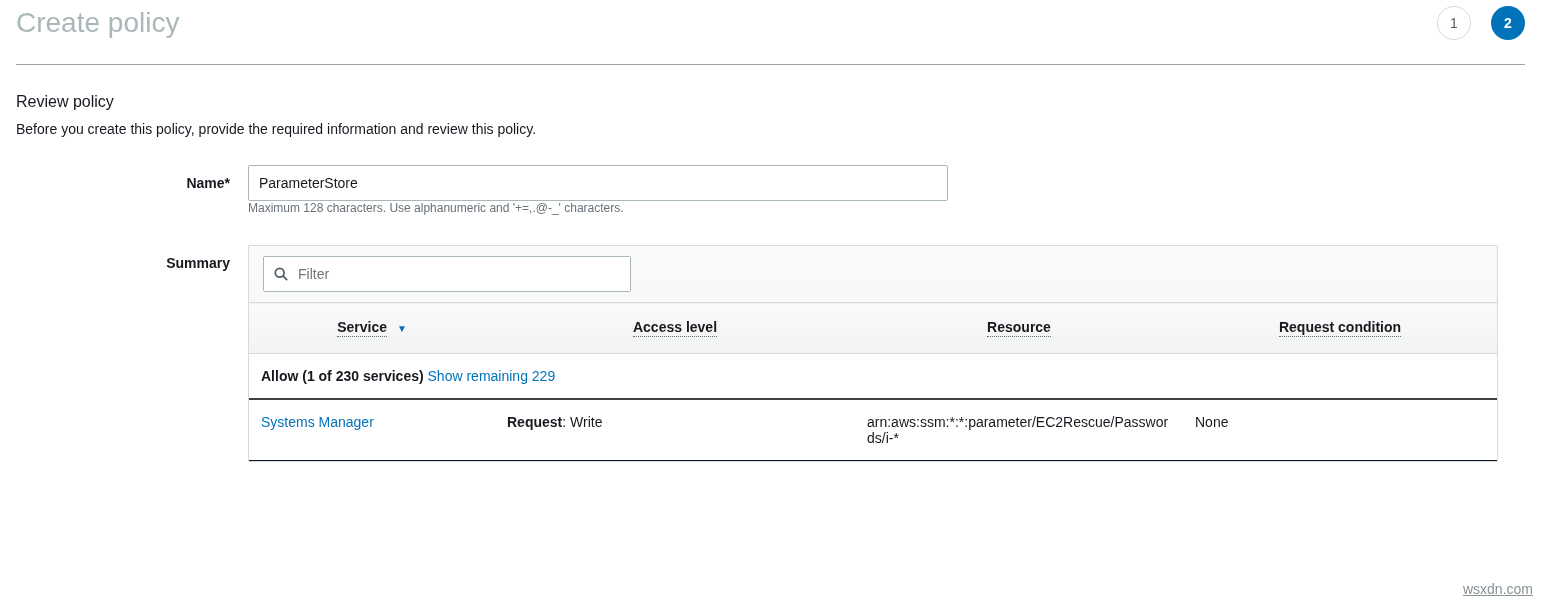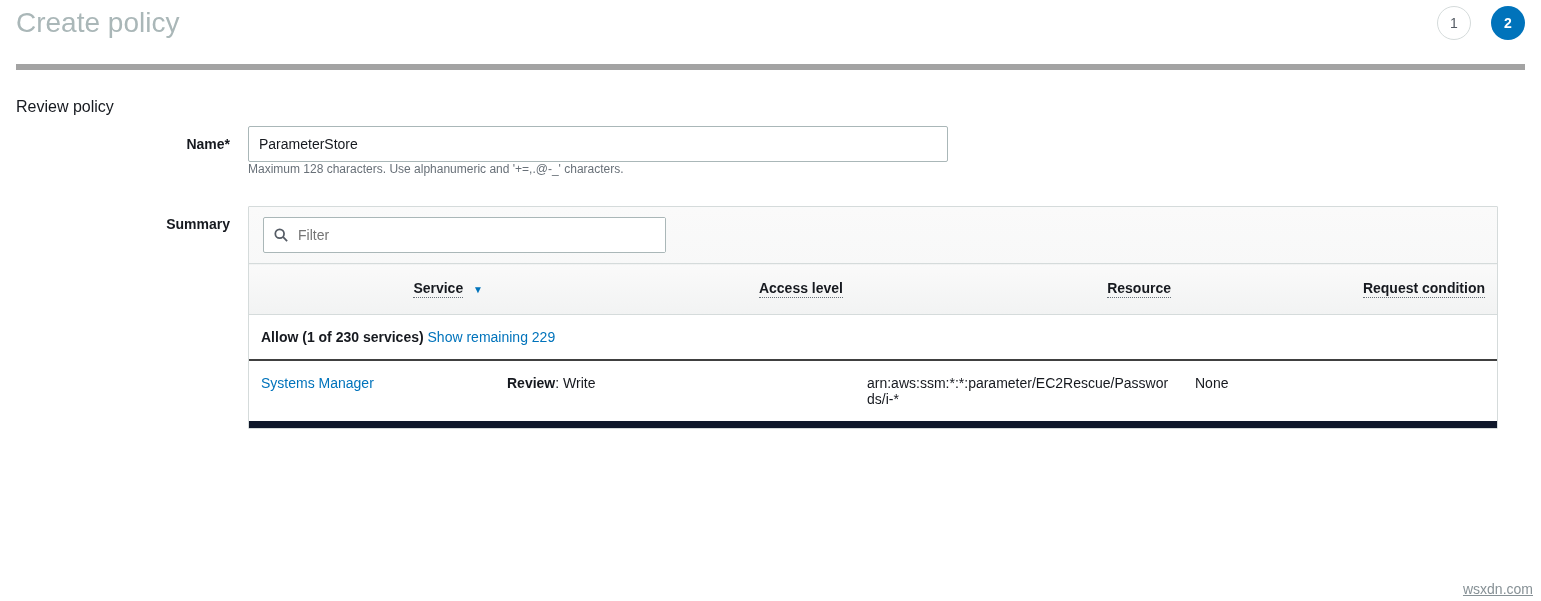--- a/index.html
+++ b/index.html
@@ -11,21 +11,21 @@
       font-family: "Amazon Ember", "Helvetica Neue", Arial, sans-serif;
       color: #16191f;
       background: #fff;
       padding: 0 16px;
     }
     .header-bar {
       display: flex;
       justify-content: space-between;
       align-items: center;
       padding: 6px 0 24px 0;
-      border-bottom: 6px solid #a3a3a3;
+      border-bottom: 1px solid #a3a3a3;
     }
     .page-title {
       font-size: 28px;
       font-weight: 400;
       color: #aab7b8;
     }
     .steps {
       display: flex;
       gap: 20px;
       align-items: center;
@@ -99,21 +99,21 @@
     .summary-box {
       border: 1px solid #d5dbdb;
       border-radius: 1px;
       background: linear-gradient(#fafafa, #f2f3f3);
     }
     .filter-area {
       padding: 10px 14px;
     }
     .filter-wrap {
       position: relative;
-      width: 403px;
+      width: 368px;
       background: #fff;
       border: 1px solid #aab7b8;
       border-radius: 2px;
       display: flex;
       align-items: center;
     }
     .filter-icon {
       padding: 0 6px 0 10px;
       display: flex;
       align-items: center;
@@ -130,21 +130,21 @@
       width: 100%;
       border-collapse: collapse;
       background: #fff;
     }
     .summary-table thead tr {
       background: linear-gradient(#fafafa, #f2f3f3);
       border-top: 1px solid #d5dbdb;
       border-bottom: 1px solid #d5dbdb;
     }
     .summary-table th {
-      text-align: right;
+      text-align: center;
       font-size: 14px;
       font-weight: 700;
       padding: 16px 12px;
       color: #16191f;
     }
     .th-label {
       border-bottom: 1px dotted #687078;
       padding-bottom: 1px;
       display: inline-block;
     }
@@ -166,21 +166,21 @@
     }
     .show-link {
       color: #0073bb;
       font-weight: 400;
       cursor: pointer;
     }
     .data-row td {
       padding: 14px 12px;
       font-size: 14px;
       vertical-align: top;
-      border-bottom: 7px solid #0f172a;
+      border-bottom: 1px solid #0f172a;
     }
     .service-link {
       color: #0073bb;
       cursor: pointer;
     }
     .access-limited {
       font-weight: 700;
     }
     .resource-text {
       word-break: break-all;
@@ -204,20 +204,21 @@
 <div class="header-bar">
   <h1 class="page-title">Create policy</h1>
   <div class="steps">
     <div class="step step-inactive">1</div>
     <div class="step step-active">2</div>
   </div>
 </div>
 
 <div class="section">
   <h2 class="section-title">Review policy</h2>
+  <p class="section-desc">Before you create this policy, provide the required information and review this policy.</p>
 
   <div class="form-row">
     <div class="form-label">Name*</div>
     <div class="form-field">
       <input type="text" class="text-input" value="ParameterStore" style="">
       <div class="field-hint">Maximum 128 characters. Use alphanumeric and '+=,.@-_' characters.</div>
     </div>
   </div>
 
   <div class="form-row">
@@ -258,21 +259,21 @@
               <td colspan="4">
                 <span class="allow-count">Allow (1 of 230 services)</span>
                 <span class="show-link">Show remaining 229</span>
               </td>
             </tr>
             <tr class="data-row">
               <td>
                 <span class="service-link">Systems Manager</span>
               </td>
               <td>
-                <span class="access-limited">Review</span><span>: Write</span>
+                <span class="access-limited">Request</span><span>: Write</span>
               </td>
               <td>
                 <span class="resource-text">arn:aws:ssm:*:*:parameter/EC2Rescue/Passwords/i-*</span>
               </td>
               <td>
                 <span>None</span>
               </td>
             </tr>
           </tbody>
         </table>

